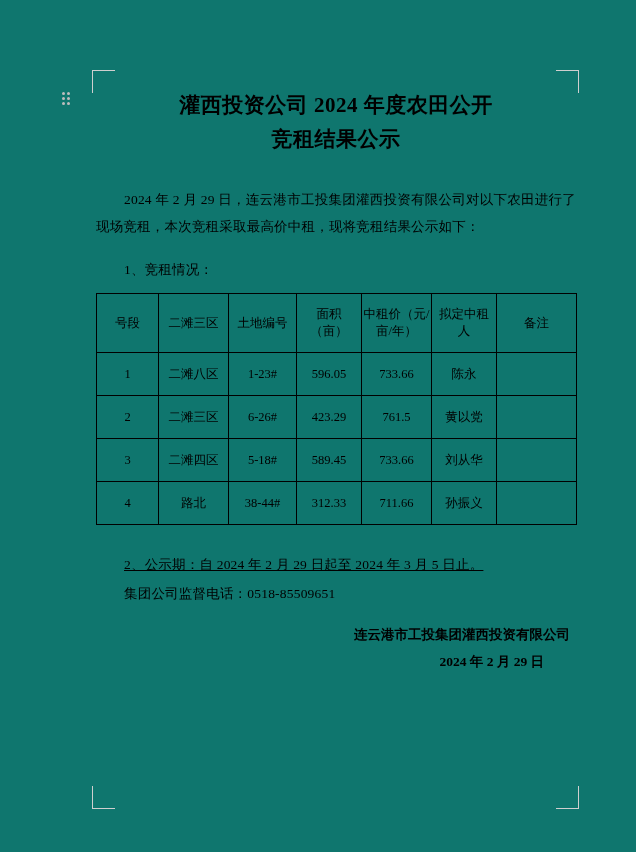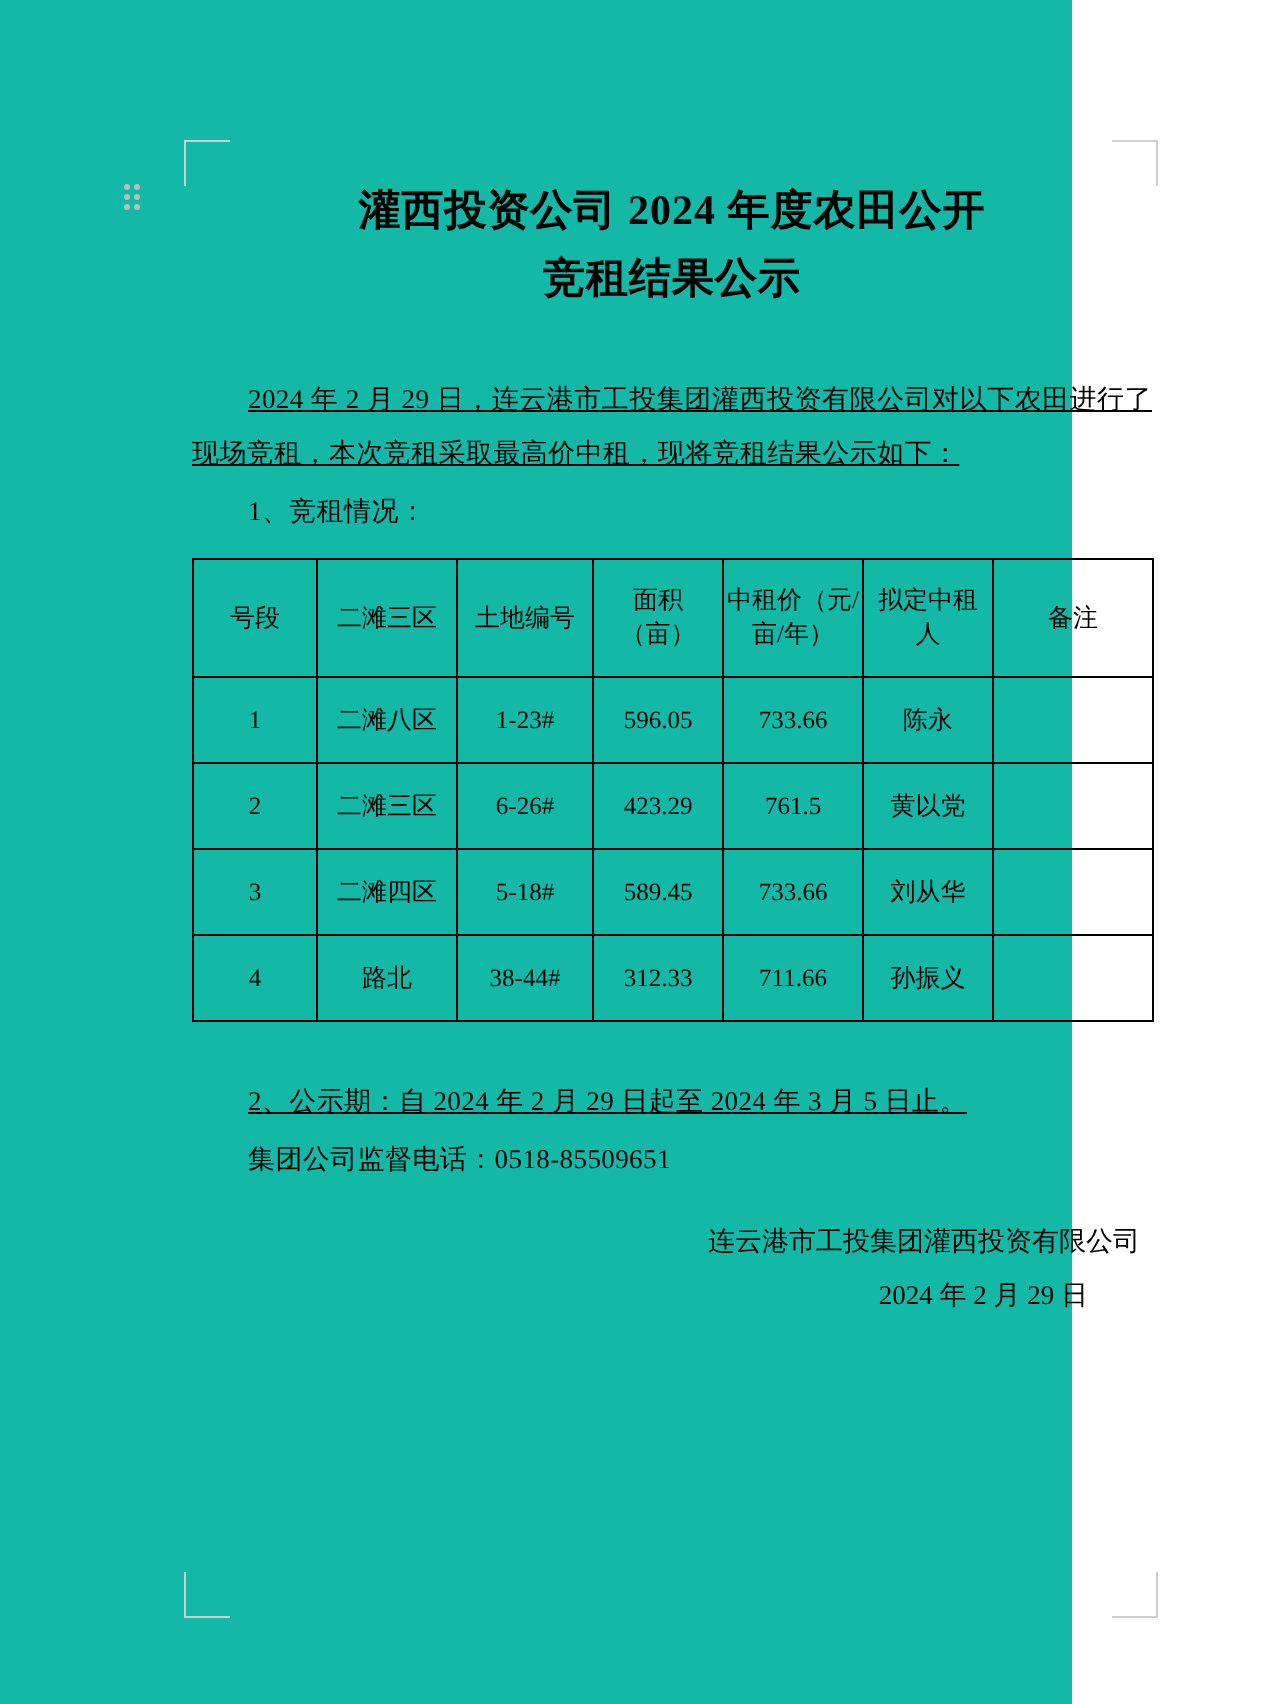--- a/index.html
+++ b/index.html
@@ -13,23 +13,23 @@
     font-family: "Liberation Serif", "DejaVu Serif", serif;
     color: #000000;
     position: relative;
     overflow: hidden;
   }
 
   .page {
     position: absolute;
     left: 0;
     top: 0;
-    width: 536px;
+    width: 636px;
     height: 852px;
-    background: #14b8a6;
+    background: #0f766e;
   }
 
   
   .crop {
     position: absolute;
     border-color: #cfcfcf;
     border-style: solid;
     border-width: 0;
     width: 22px;
     height: 22px;
@@ -77,22 +77,22 @@
   .doc-title .line2 { display: block; }
 
   .para {
     font-size: 13.5px;
     line-height: 27px;
     text-align: justify;
     margin: 0;
     letter-spacing: 0.2px;
   }
   .para.indent { text-indent: 28px; }
-  .para.body-first { margin-top: 30px; text-decoration: underline; }
-  .para.list-item { margin-top: 2px; text-indent: 28px; }
+  .para.body-first { margin-top: 30px; }
+  .para.list-item { margin-top: 16px; text-indent: 28px; }
 
   table.bid {
     border-collapse: collapse;
     width: 480px;
     margin-top: 10px;
     table-layout: fixed;
   }
   table.bid th, table.bid td {
     border: 1px solid #000000;
     text-align: center;
@@ -120,20 +120,21 @@
   .para.notice { margin-top: 26px; text-indent: 28px; text-decoration: underline; }
   .para.objection { margin-top: 22px; text-indent: 28px; }
   .para.phone { text-indent: 28px; margin-top: 2px; }
 
   .sign {
     margin-top: 14px;
     font-size: 13.5px;
     line-height: 27px;
     text-align: right;
     padding-right: 6px;
+    font-weight: bold;
   }
   .sign .date { padding-right: 26px; }
 </style>
 </head>
 <body>
 
 <div class="page">
 
   <div class="handle">
     <i></i>

